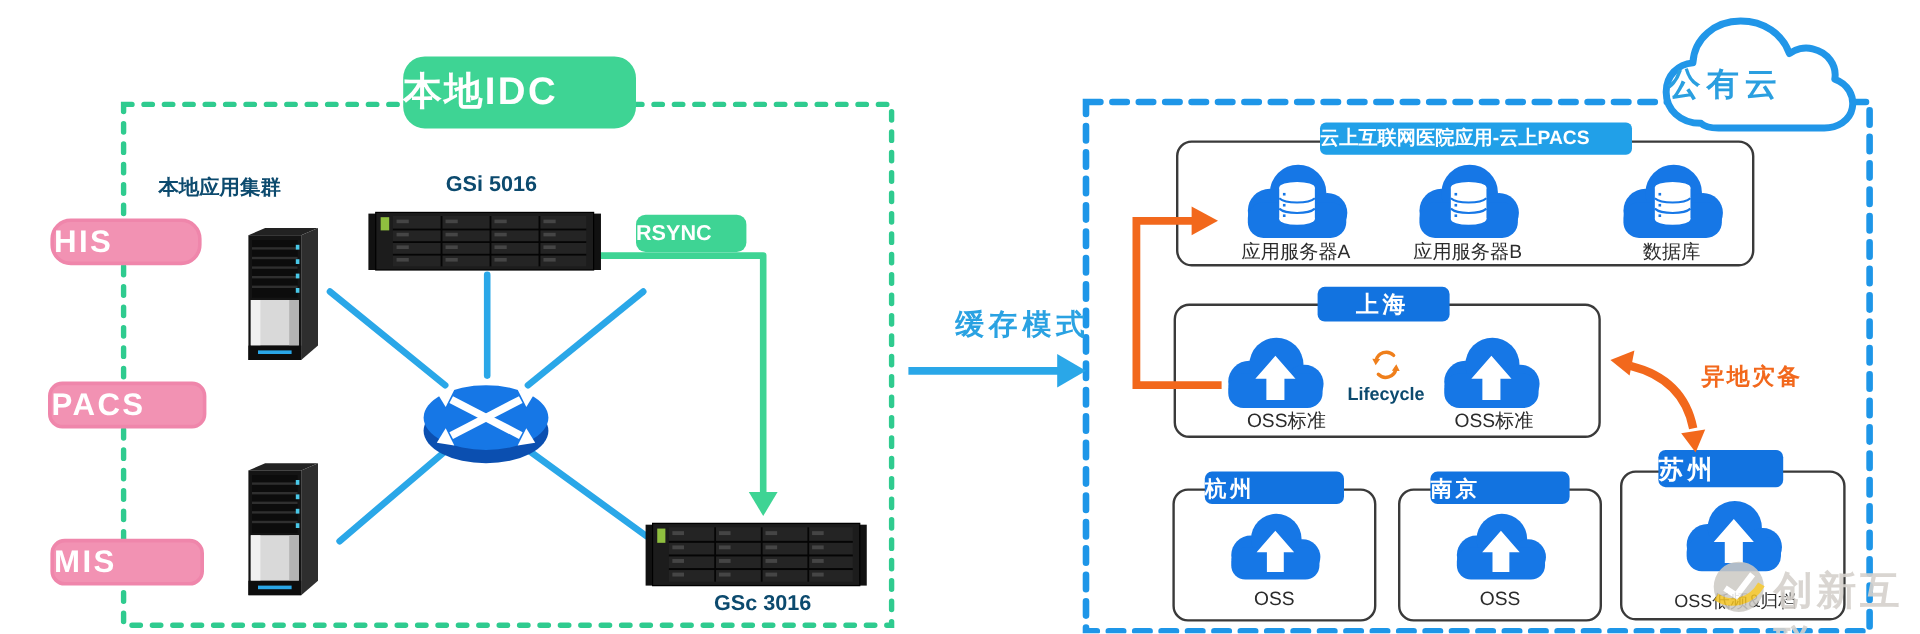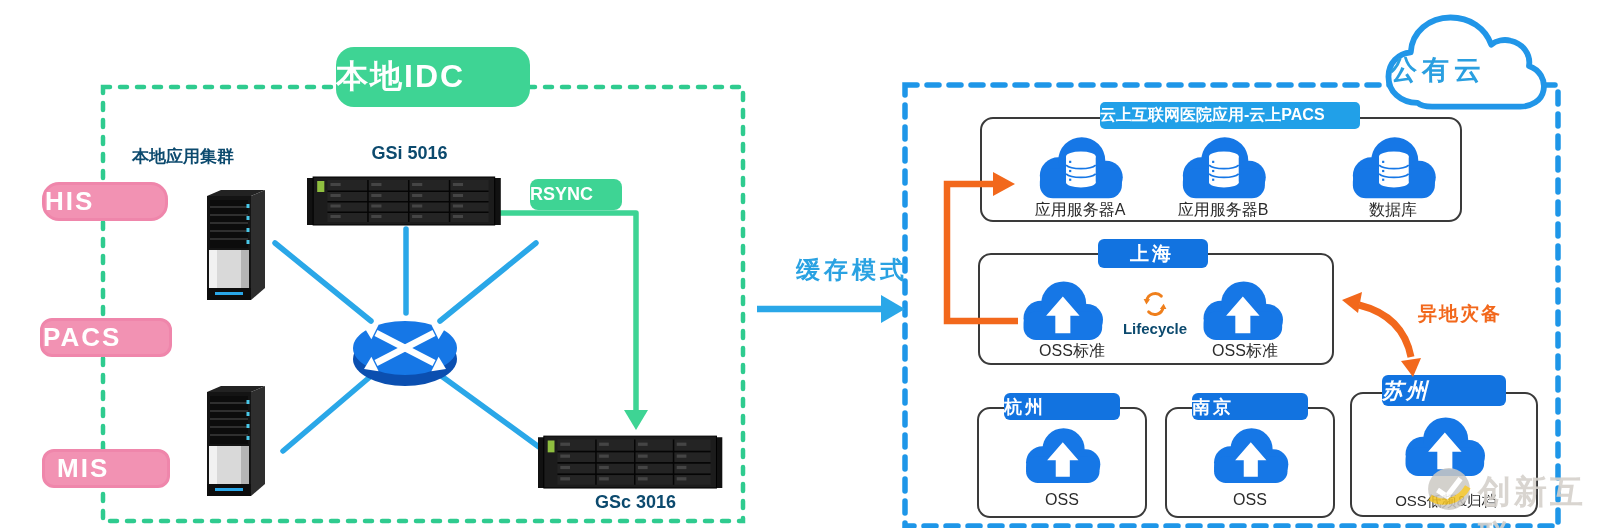--- a/index.html
+++ b/index.html
@@ -164,21 +164,21 @@
   <div class="abs pill green-pill" style="left:336px;top:47px;width:194px;height:60px;font-size:32px;letter-spacing:2px;">
       <span>本地IDC</span>
     </div>
 
   <div class="abs pill pink-pill" style="left:42px;top:182px;width:126px;height:39px;font-size:26px;border-radius:17px;">
       <span>HIS</span>
     </div>
   <div class="abs pill pink-pill" style="left:40px;top:318px;width:132px;height:39px;font-size:26px;">
       <span>PACS</span>
     </div>
-  <div class="abs pill pink-pill" style="left:42px;top:449px;width:128px;height:39px;font-size:26px;padding-left:12px;">
+  <div class="abs pill pink-pill" style="left:42px;top:449px;width:128px;height:39px;font-size:26px;">
       <span>MIS</span>
     </div>
 
   <div class="abs dark-label" style="left:118px;top:145px;width:130px;font-size:17px;">本地应用集群</div>
   <div class="abs dark-label" style="left:352px;top:143px;width:115px;font-size:18px;">GSi 5016</div>
   <div class="abs dark-label" style="left:578px;top:492px;width:115px;font-size:18px;">GSc 3016</div>
 
   <div class="abs pill" style="left:530px;top:179px;width:92px;height:31px;font-size:18px;background:#3ed494;border-radius:8px;">
       <span>RSYNC</span>
     </div>
@@ -257,21 +257,21 @@
   <div class="abs pill blue-tag" style="left:1192px;top:393px;width:116px;height:27px;font-size:18px;">
       <span>南京</span>
     </div>
   <svg class="abs" style="left:1207px;top:423px;" width="86" height="62" viewBox="0 0 110 78">
       <use href="#cloud-shape"></use>
       <use href="#glyph-upload"></use>
     </svg>
   <div class="abs plain-label" style="left:1220px;top:491px;width:60px;font-size:16px;">OSS</div>
 
   <div class="abs node-box" style="left:1350px;top:392px;width:188px;height:125px;"></div>
-  <div class="abs pill blue-tag" style="left:1382px;top:375px;width:124px;height:31px;font-size:21px;font-style:italic;">
+  <div class="abs pill blue-tag" style="left:1382px;top:375px;width:104px;height:31px;font-size:21px;">
       <span>苏州</span>
     </div>
   <svg class="abs" style="left:1398px;top:412px;" width="92" height="66" viewBox="0 0 110 78">
       <use href="#cloud-shape"></use>
       <use href="#glyph-upload"></use>
     </svg>
   <div class="abs plain-label" style="left:1386px;top:492px;width:120px;font-size:15px;">OSS低频&amp;归档</div>
 
   <div class="abs" id="dr-text" style="left:1418px;top:301px;width:100px;font-size:19px;">异地灾备</div>
 

